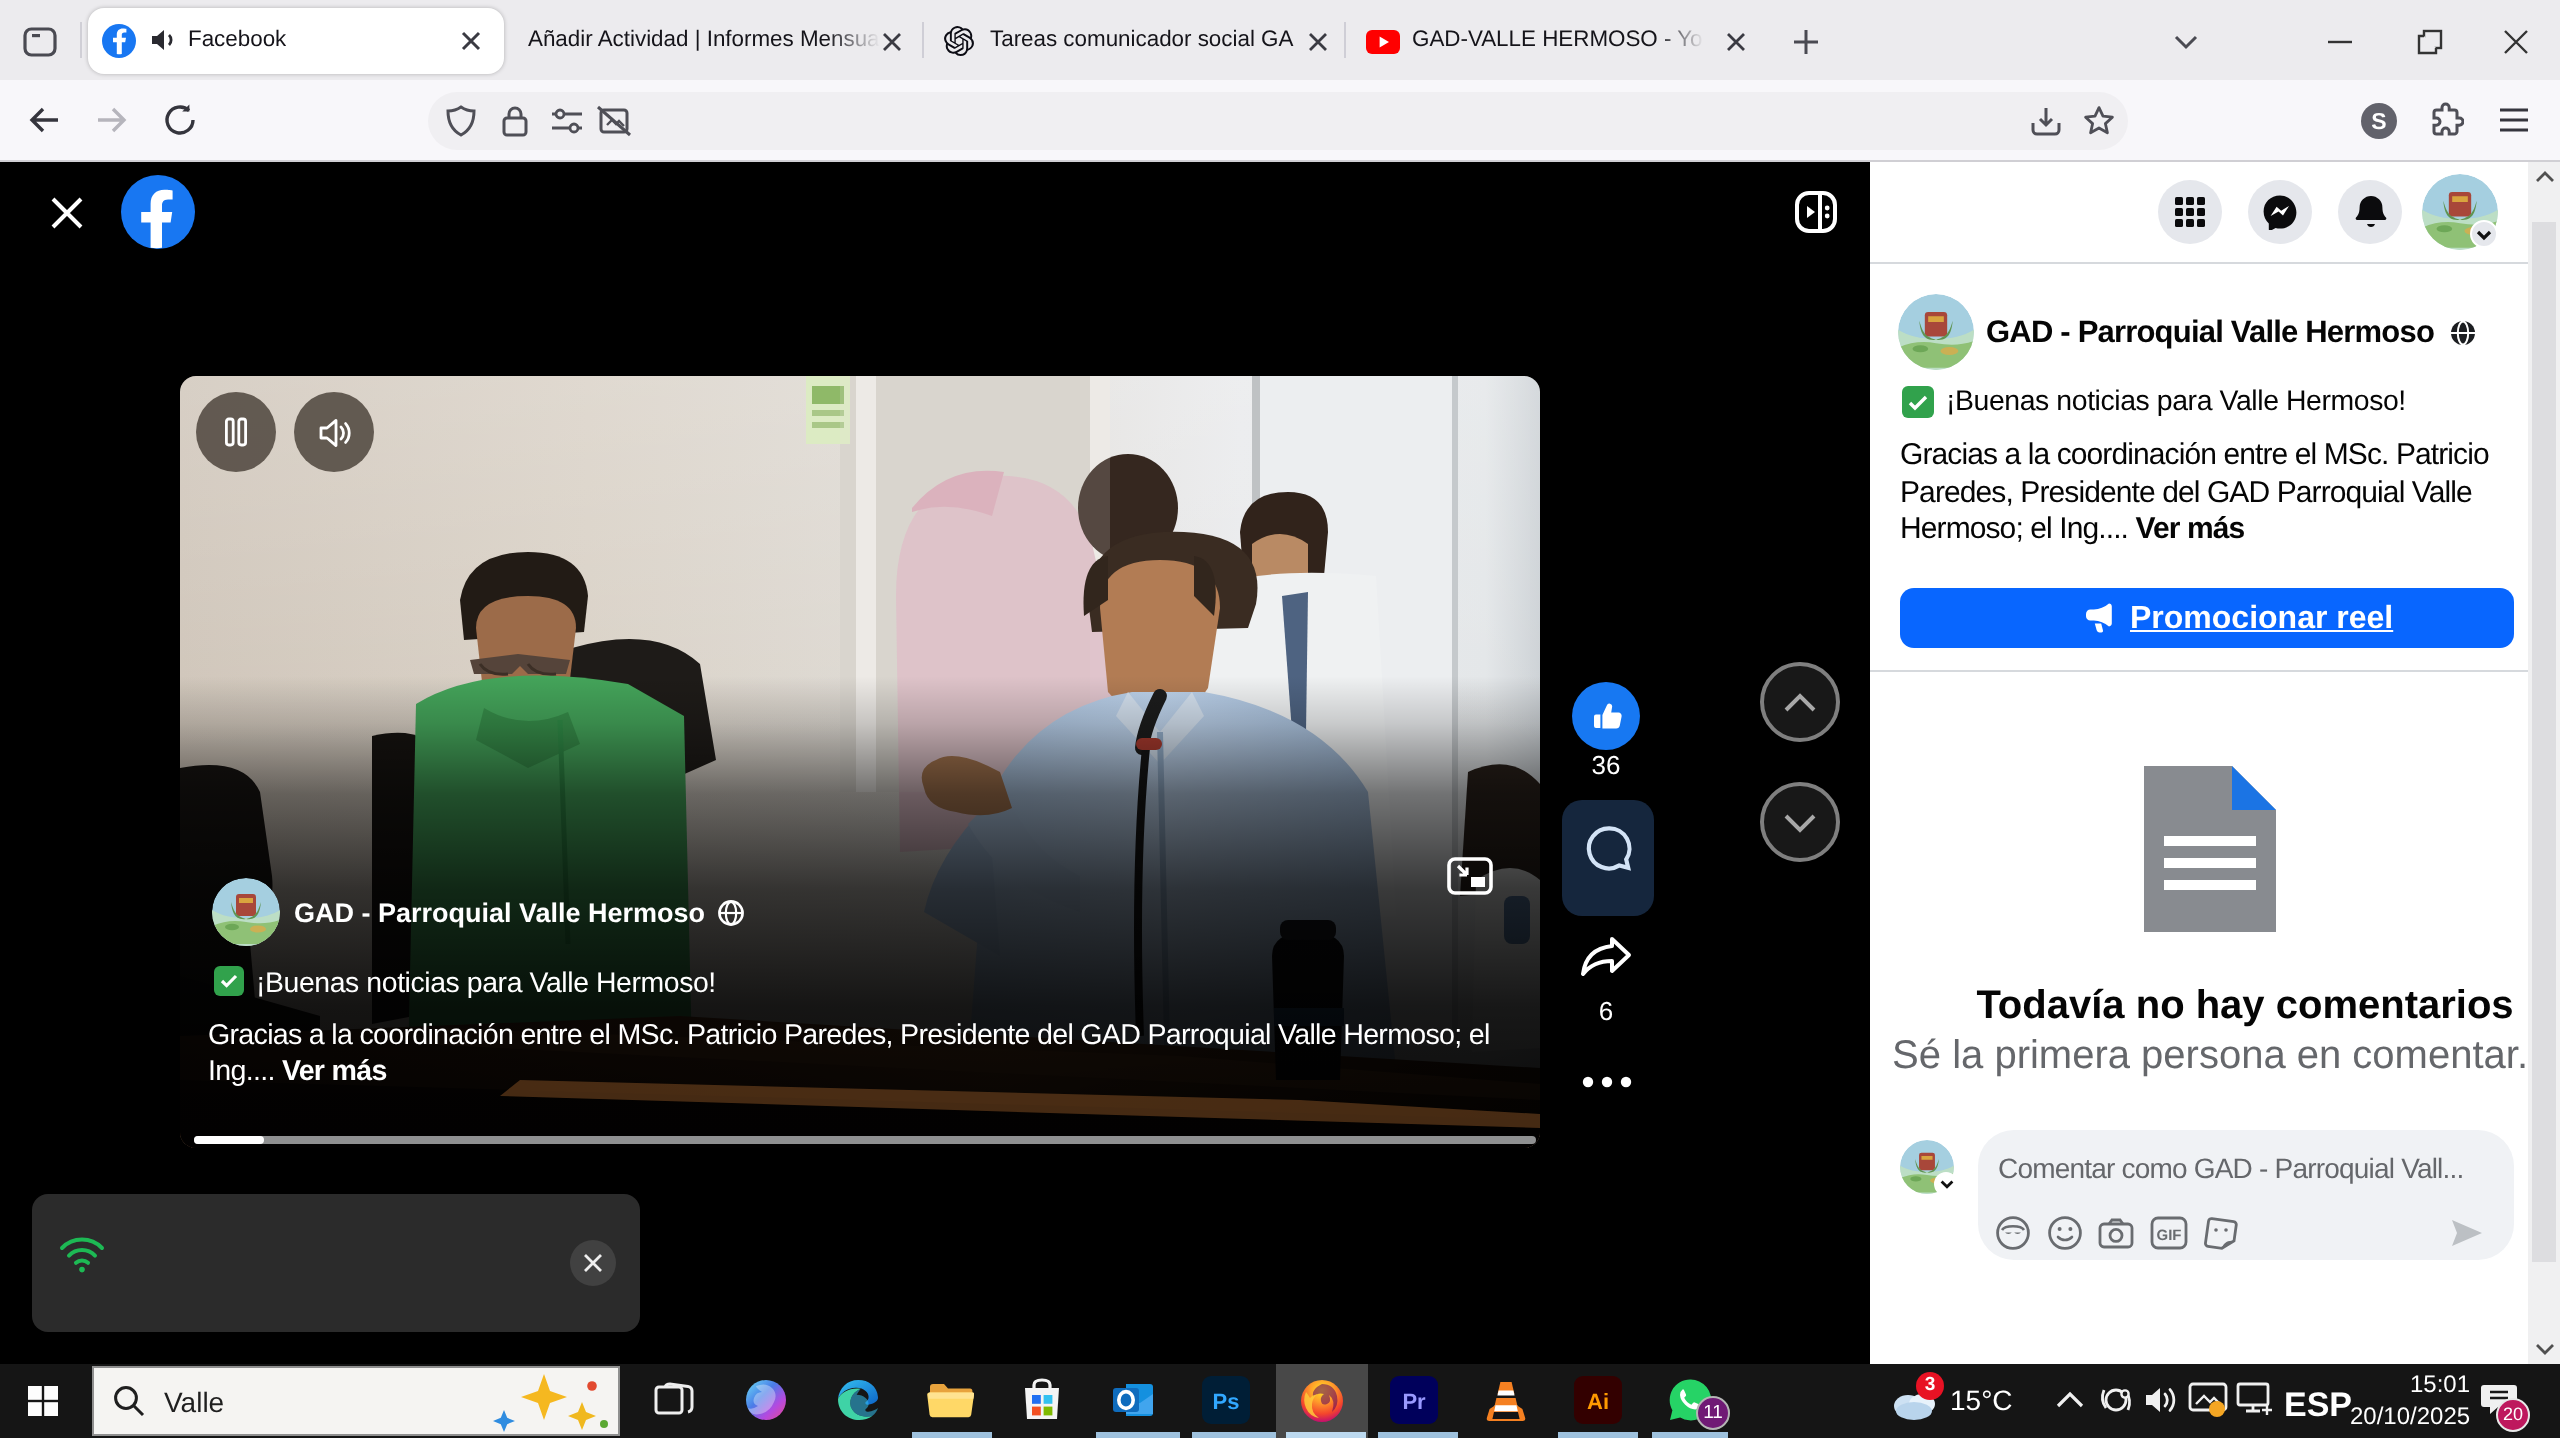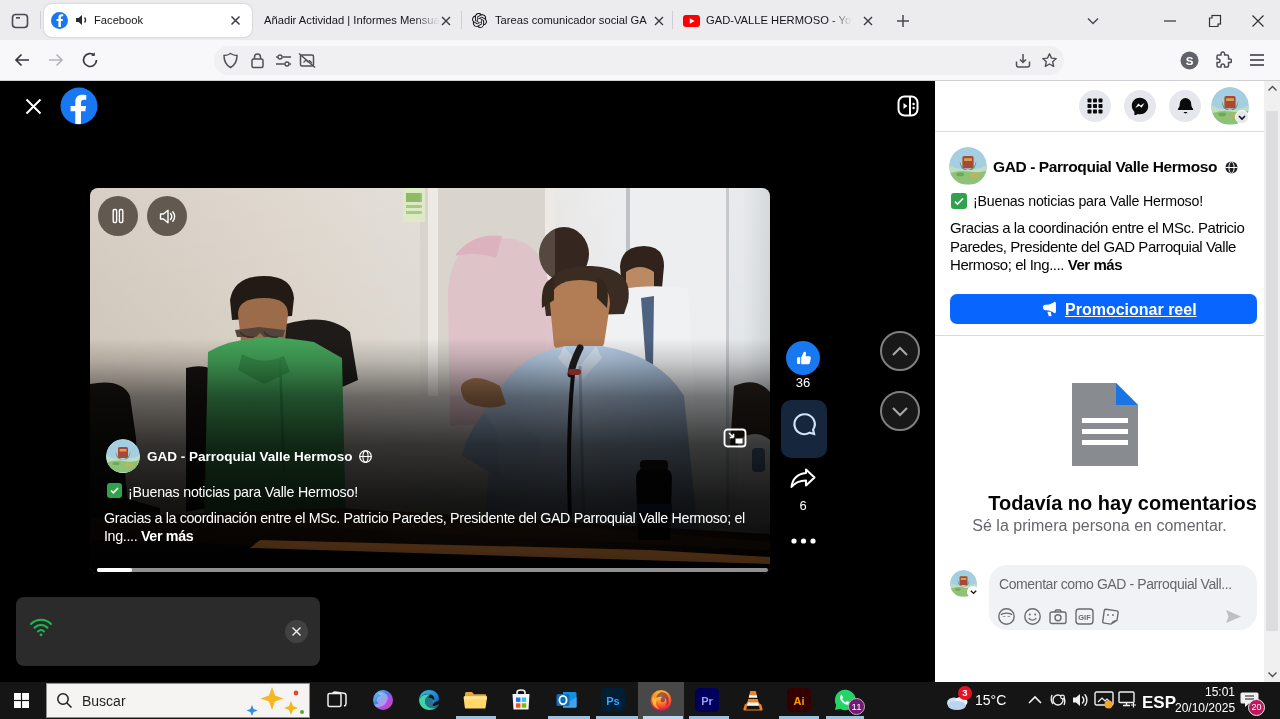--- a/index.html
+++ b/index.html
@@ -426,21 +426,21 @@
       <div class="abs" style="left:0;top:254px;width:329px;height:1px;background:#d6d9dd"></div>
 
       <svg class="abs" style="left:137px;top:302px" width="66" height="83" viewBox="0 0 66 83">
         <path d="M0 0h44l22 22v61H0z" fill="#888b90"></path>
         <path d="M44 0l22 22H44z" fill="#1b74e4"></path>
         <rect x="10" y="35" width="46" height="5" fill="#fff"></rect>
         <rect x="10" y="46" width="46" height="5" fill="#fff"></rect>
         <rect x="10" y="57" width="46" height="5" fill="#fff"></rect>
       </svg>
       <div class="abs" style="left:0;top:411px;width:329px;text-align:center;font-size:20px;font-weight:bold;color:#050505;padding-left:46px;">Todavía no hay comentarios</div>
-      <div class="abs" style="left:0;top:436px;width:329px;text-align:center;font-size:16px;color:#65676b;">Sé la primera persona en comentar.</div>
+      <div class="abs" style="left:0;top:436px;width:329px;text-align:right;font-size:20px;color:#65676b;">Sé la primera persona en comentar.</div>
 
       <div class="abs" style="left:15px;top:489px;width:27px;height:27px;border-radius:50%;overflow:hidden">
         <svg width="27" height="27" viewBox="0 0 34 34">
             <circle cx="17" cy="17" r="17" fill="#a5cfe0"></circle>
             <path d="M0 16c5 3 10 4 17 4s12-1 17-4v18H0z" fill="#bfdfc2" opacity="0.9"></path>
             <path d="M0 24c6-2.5 11-3 17-2s11 1 17-1v12H0z" fill="#8fc176"></path>
             <rect x="12" y="8" width="10" height="11" rx="1.5" fill="#a8473a"></rect>
             <path d="M13.5 10h7v2.5h-7z" fill="#d9a43e"></path>
             <path d="M9.5 12c1.5 4.5 2 7 7.5 8.5-6 .8-7-4-7.5-8.5zM24.5 12c-1.5 4.5-2 7-7.5 8.5 6 .8 7-4 7.5-8.5z" fill="#5f9451"></path>
             <ellipse cx="10" cy="24.5" rx="3.5" ry="1.6" fill="#6da757"></ellipse>
@@ -514,21 +514,21 @@
         <rect x="8.1" y="0" width="6.9" height="6.9"></rect>
         <rect x="0" y="8.1" width="6.9" height="6.9"></rect>
         <rect x="8.1" y="8.1" width="6.9" height="6.9"></rect>
       </svg>
 
     <div class="abs" style="left:46px;top:1px;width:264px;height:35px;background:#f5f4f2;border:1px solid #8f8f8f;"></div>
     <svg class="abs" style="left:56px;top:10px" width="17" height="17" viewBox="0 0 17 17">
         <circle cx="7" cy="7" r="5.2" fill="none" stroke="#1f1f1f" stroke-width="1.5"></circle>
         <path d="M11 11l4.5 4.5" stroke="#1f1f1f" stroke-width="1.5"></path>
       </svg>
-    <div class="abs" style="left:82px;top:11px;font-size:14px;color:#1f1f1f;">Buscar</div>
+    <div class="abs" style="left:82px;top:11px;font-size:14px;color:#1f1f1f;">Valle</div>
 
     <svg class="abs" style="left:244px;top:3px" width="64" height="32" viewBox="0 0 64 32">
       <path d="M28 2 l3 8.5 8.5 3 -8.5 3 -3 8.5 -3 -8.5 -8.5 -3 8.5 -3 Z" fill="#f5b820"></path>
       <path d="M47 16 l2 5 5 2 -5 2 -2 5 -2 -5 -5 -2 5 -2 Z" fill="#f0b81f"></path>
       <path d="M8 20 l1.6 3.9 3.9 1.6 -3.9 1.6 -1.6 3.9 -1.6 -3.9 -3.9 -1.6 3.9 -1.6 Z" fill="#2f8ce0"></path>
       <circle cx="52" cy="8" r="2.4" fill="#e2492f"></circle>
       <circle cx="58" cy="27" r="2" fill="#5ba832"></circle>
     </svg>
 
     <svg class="abs tb-ic" style="left:325px" width="24" height="24" viewBox="0 0 24 24">

